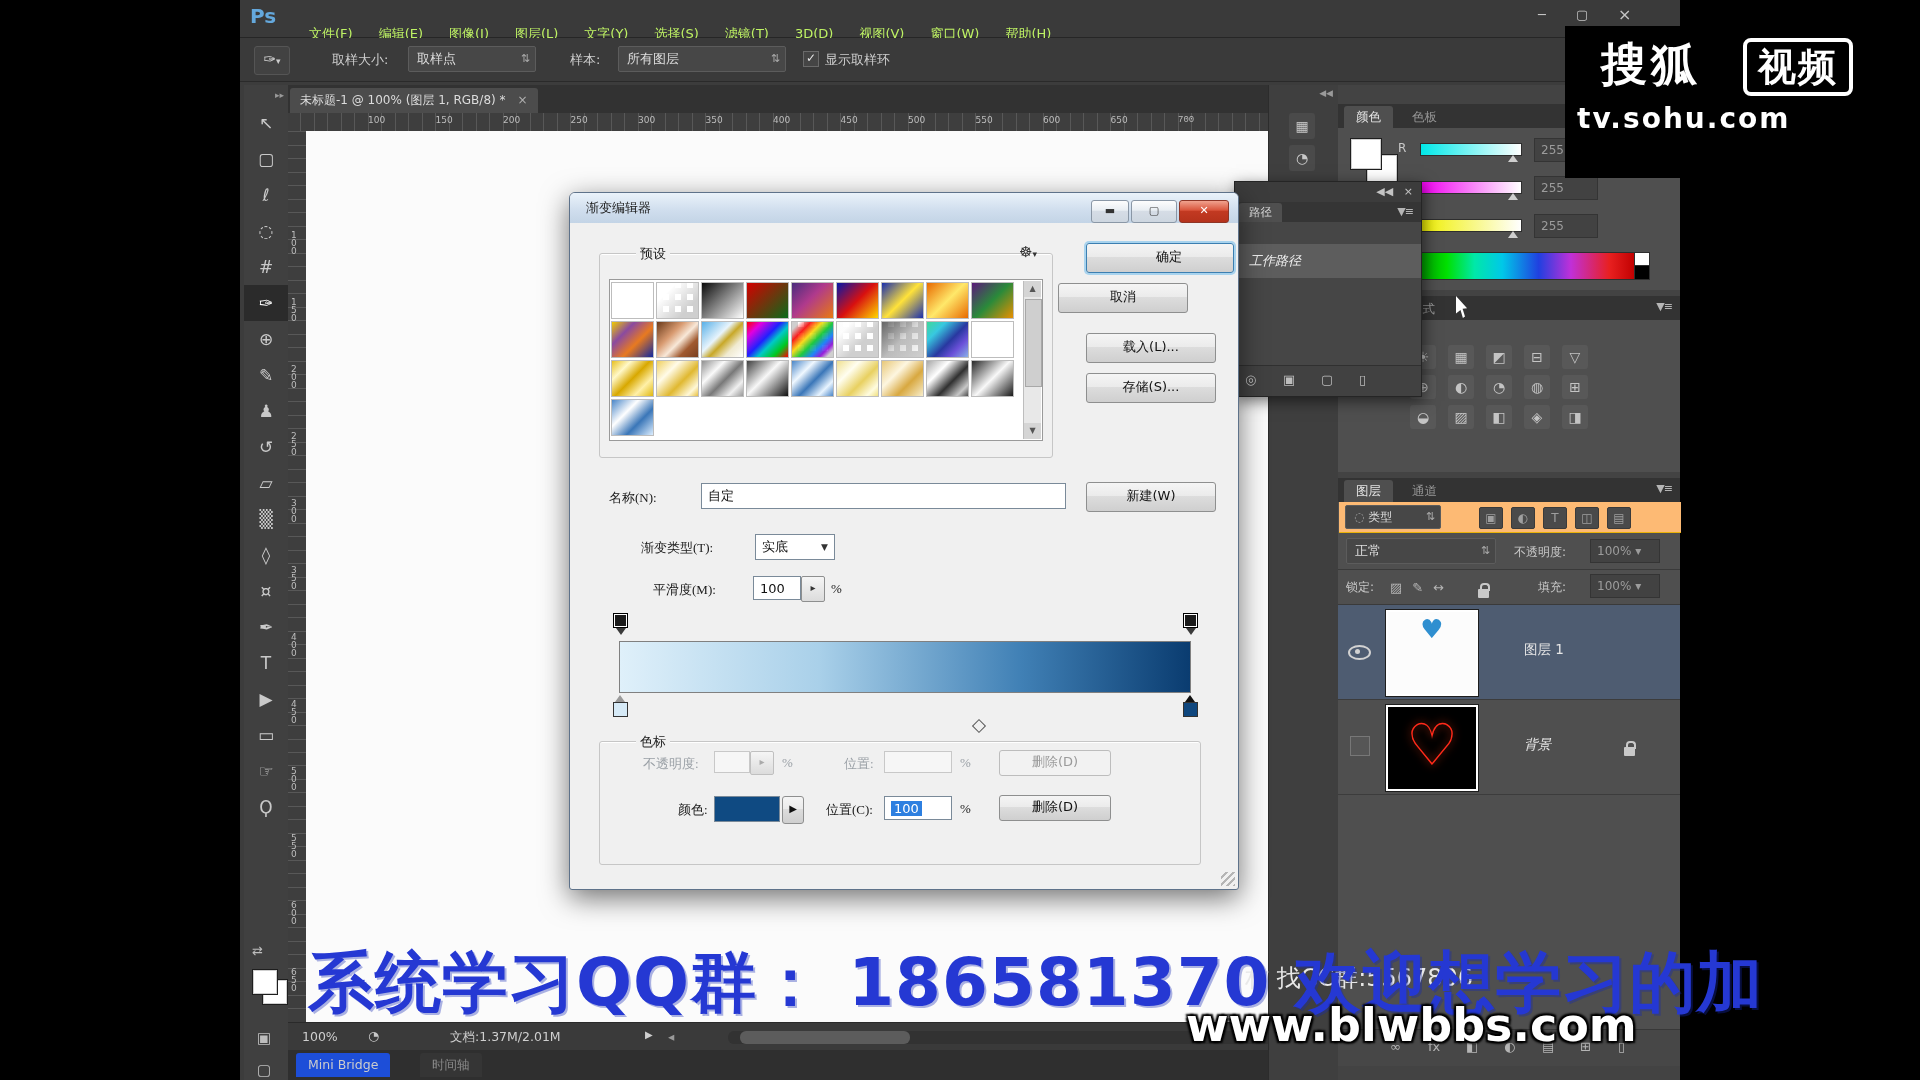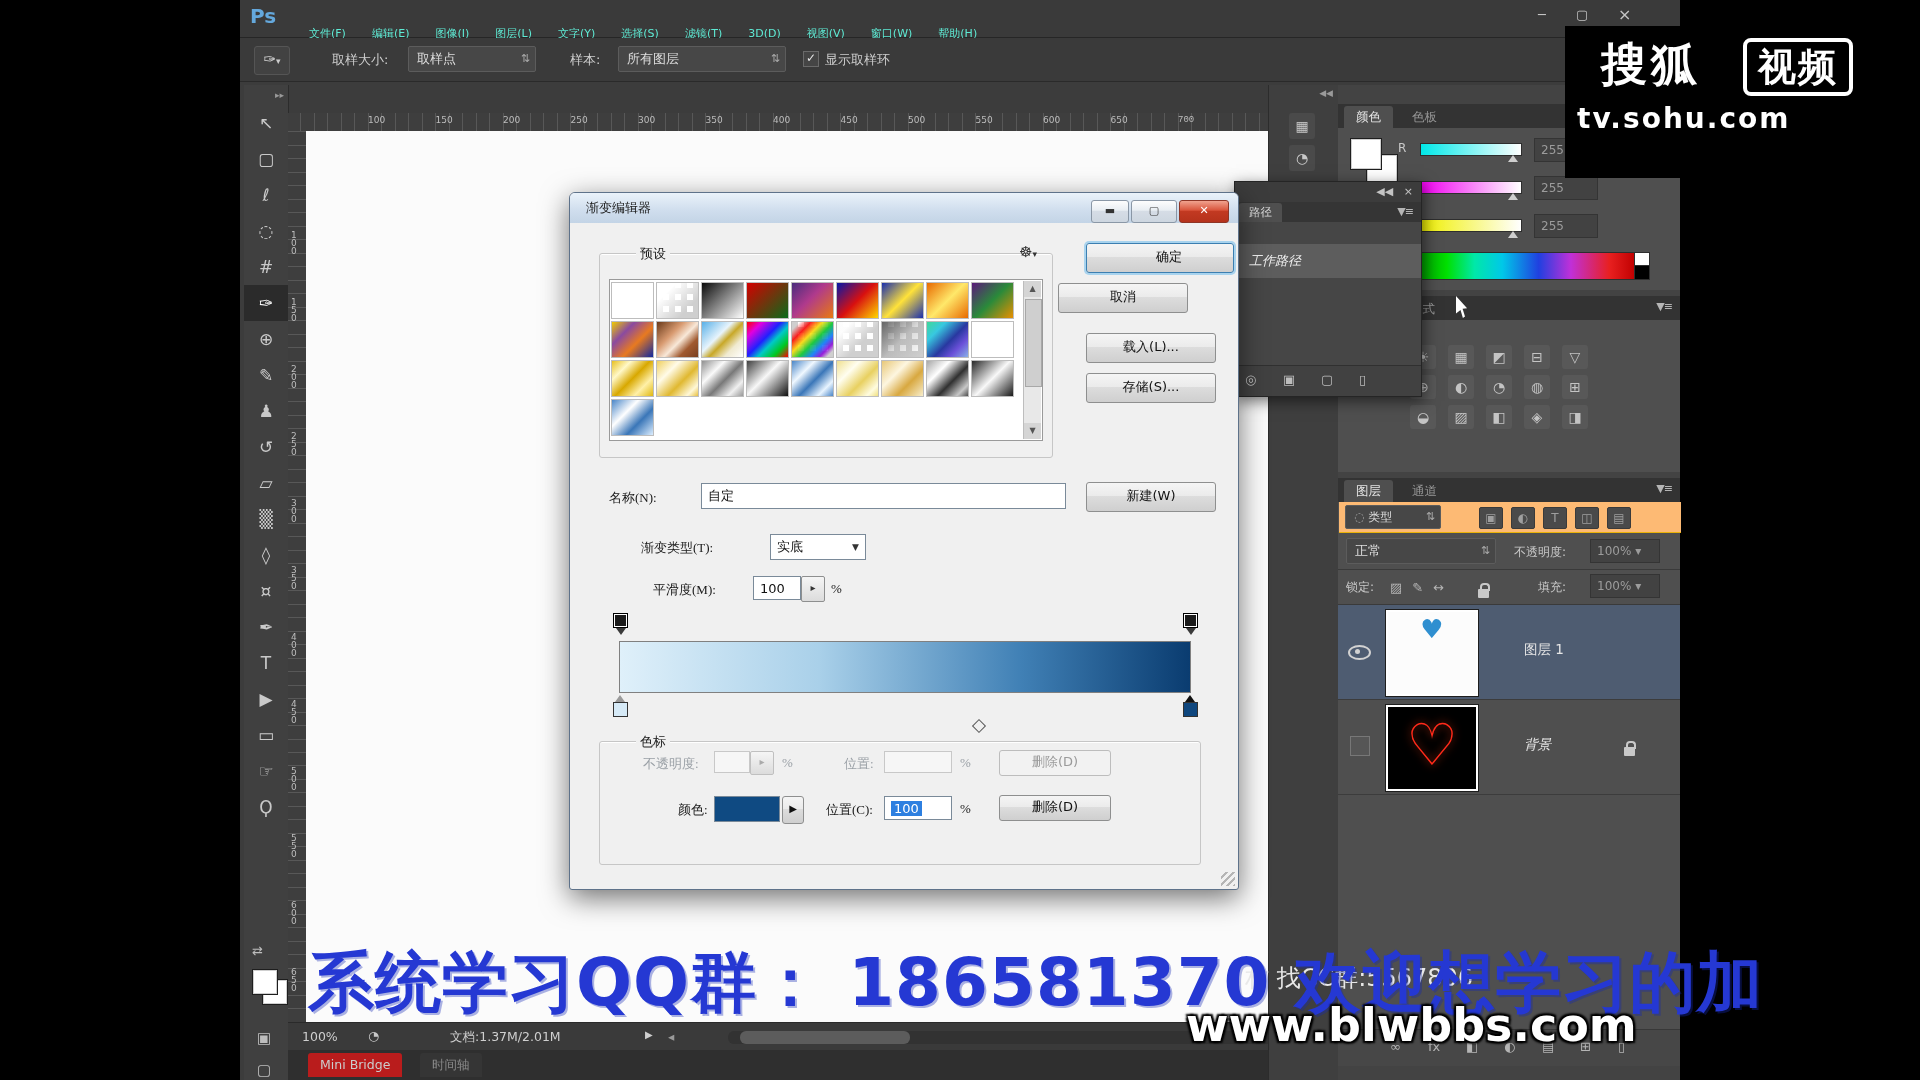--- a/index.html
+++ b/index.html
@@ -4,21 +4,21 @@
 <style>
   html,body{margin:0;padding:0;}
   body{width:1920px;height:1080px;background:#000;overflow:hidden;position:relative;
        font-family:"DejaVu Sans","Liberation Sans",sans-serif;}
   .abs{position:absolute;}
   
   #ps{position:absolute;left:240px;top:0;width:1440px;height:1080px;background:#3c3c3c;}
   #menubar{position:absolute;left:0;top:0;width:1440px;height:37px;background:#3a3a3a;border-bottom:1px solid #262626;}
   #pslogo{position:absolute;left:10px;top:4px;font-weight:bold;font-size:20px;color:#64a8dc;}
   #menu-items{position:absolute;left:56px;top:0;height:37px;line-height:37px;white-space:nowrap;}
-  .mi{display:inline-block;padding:15px 13px;font-size:11px;color:#5eead4;}
+  .mi{display:inline-block;padding:15px 13px;font-size:13px;color:#bef264;}
   .winctl{position:absolute;top:7px;color:#c4c4c4;font-size:13px;}
   #optionsbar{position:absolute;left:0;top:38px;width:1440px;height:43px;background:#3a3a3a;border-bottom:1px solid #2a2a2a;}
   .toolpreset{position:absolute;left:14px;top:8px;width:34px;height:27px;border:1px solid #555;border-radius:3px;color:#ccc;font-size:15px;text-align:center;line-height:25px;background:#424242;}
   .oblabel{position:absolute;top:13px;font-size:13px;color:#cfcfcf;}
   .dd{position:absolute;top:8px;height:26px;background:#474747;border:1px solid #5c5c5c;border-radius:2px;color:#dedede;font-size:13px;line-height:24px;padding:0 8px;box-sizing:border-box;}
   .dd .car{position:absolute;right:5px;top:0;color:#aaa;font-size:11px;}
   .chk{position:absolute;left:563px;top:13px;width:14px;height:14px;background:#454545;border:1px solid #6a6a6a;color:#e8e8e8;font-size:12px;line-height:13px;text-align:center;}
   
   #toolbox{position:absolute;left:4px;top:85px;width:44px;height:995px;background:#404040;border-right:1px solid #2c2c2c;}
   #toolbox-header{height:20px;color:#9a9a9a;font-size:9px;text-align:right;padding-right:4px;line-height:20px;}
@@ -171,20 +171,23 @@
     <div class="miniicon" style="left:8px;top:858px">⇄</div>
     <div id="fgbg">
       <div class="fgsw" style="left:10px;top:10px"></div>
       <div class="fgsw" style="left:0;top:0"></div>
     </div>
     <div class="miniicon" style="left:13px;top:944px;font-size:15px">▣</div>
     <div class="miniicon" style="left:13px;top:976px;font-size:15px">▢</div>
 
   </div>
 
+  <div id="tabbar">
+    <span id="doctab"><span>未标题-1 @ 100% (图层 1, RGB/8) *</span><span id="tabclose">×</span></span>
+  </div>
   <div id="hruler">
       <span class="hnum" style="left: 80px;">100</span>
       <span class="hnum" style="left: 147.5px;">150</span>
       <span class="hnum" style="left: 215px;">200</span>
       <span class="hnum" style="left: 282.5px;">250</span>
       <span class="hnum" style="left: 350px;">300</span>
       <span class="hnum" style="left: 417.5px;">350</span>
       <span class="hnum" style="left: 485px;">400</span>
       <span class="hnum" style="left: 552.5px;">450</span>
       <span class="hnum" style="left: 620px;">500</span>
@@ -237,21 +240,21 @@
     <span class="abs" style="left:14px;top:6px">100%</span>
     <span class="abs" style="left:80px;top:5px;color:#c8c8c8">◔</span>
     <span class="abs" style="left:162px;top:6px">文档:1.37M/2.01M</span>
     <span class="abs" style="left:357px;top:6px;font-size:10px">▶</span>
     <span class="abs" style="left:380px;top:6px;color:#9a9a9a">◂</span>
     <span id="scrolltrack">
         <span id="scrollthumb"></span>
       </span>
   </div>
   <div id="bottomtabs">
-    <span class="btab" style="left:20px;background:#b91c1c;color:#cccccc">Mini Bridge</span>
+    <span class="btab" style="left:8px;background:#1d4ed8;color:#cccccc">Mini Bridge</span>
     <span class="btab" style="left:132px;background:#353535;color:#8a8a8a">时间轴</span>
   </div>
 
   <div id="dockstrip">
     <div style="position:absolute;right:6px;top:3px;color:#9a9a9a;font-size:9px">◀◀</div>
     <div class="stripico" style="top:28px">▦</div>
     <div class="stripico" style="top:60px">◔</div>
   </div>
 
   <div id="dock">
@@ -416,21 +419,21 @@
     <span class="w7btn focus" style="left:516px;top:50px;width:128px;height:28px;line-height:26px">确定</span>
     <span class="w7btn" style="left:488px;top:90px;width:128px;height:28px;line-height:26px">取消</span>
     <span class="w7btn" style="left:516px;top:140px;width:128px;height:28px;line-height:26px">载入(L)...</span>
     <span class="w7btn" style="left:516px;top:180px;width:128px;height:28px;line-height:26px">存储(S)...</span>
 
     <span class="dlabel" style="left:39px;top:296px">名称(N):</span>
     <span class="field" style="left:131px;top:290px;width:365px;height:26px">自定</span>
     <span class="w7btn" style="left:516px;top:289px;width:128px;height:28px;line-height:26px">新建(W)</span>
 
     <span class="dlabel" style="left:71px;top:346px">渐变类型(T):</span>
-    <span class="field" style="left:200px;top:341px;width:96px;height:26px"><span>实底</span><span style="position:absolute;right:6px;font-size:9px;color:#333">▼</span></span>
+    <span class="field" style="left:185px;top:341px;width:80px;height:26px"><span>实底</span><span style="position:absolute;right:6px;font-size:9px;color:#333">▼</span></span>
 
     <span class="dlabel" style="left:83px;top:388px">平滑度(M):</span>
     <span class="field" style="left:183px;top:383px;width:48px;height:24px">100</span>
     <span class="spin" style="left:231px;top:383px">▸</span>
     <span class="dlabel" style="left:261px;top:388px">%</span>
 
     <span class="ostop" style="left:43px"></span>
     <span class="ostop" style="left:613px"></span>
     <div id="gradbar" style="background: linear-gradient(90deg, rgb(223, 240, 250) 0%, rgb(169, 208, 233) 35%, rgb(65, 129, 182) 70%, rgb(10, 60, 112) 100%);"></div>
     <span class="cstop" id="cstop-l" style="left: 43px; background: rgb(214, 234, 247);"></span>

